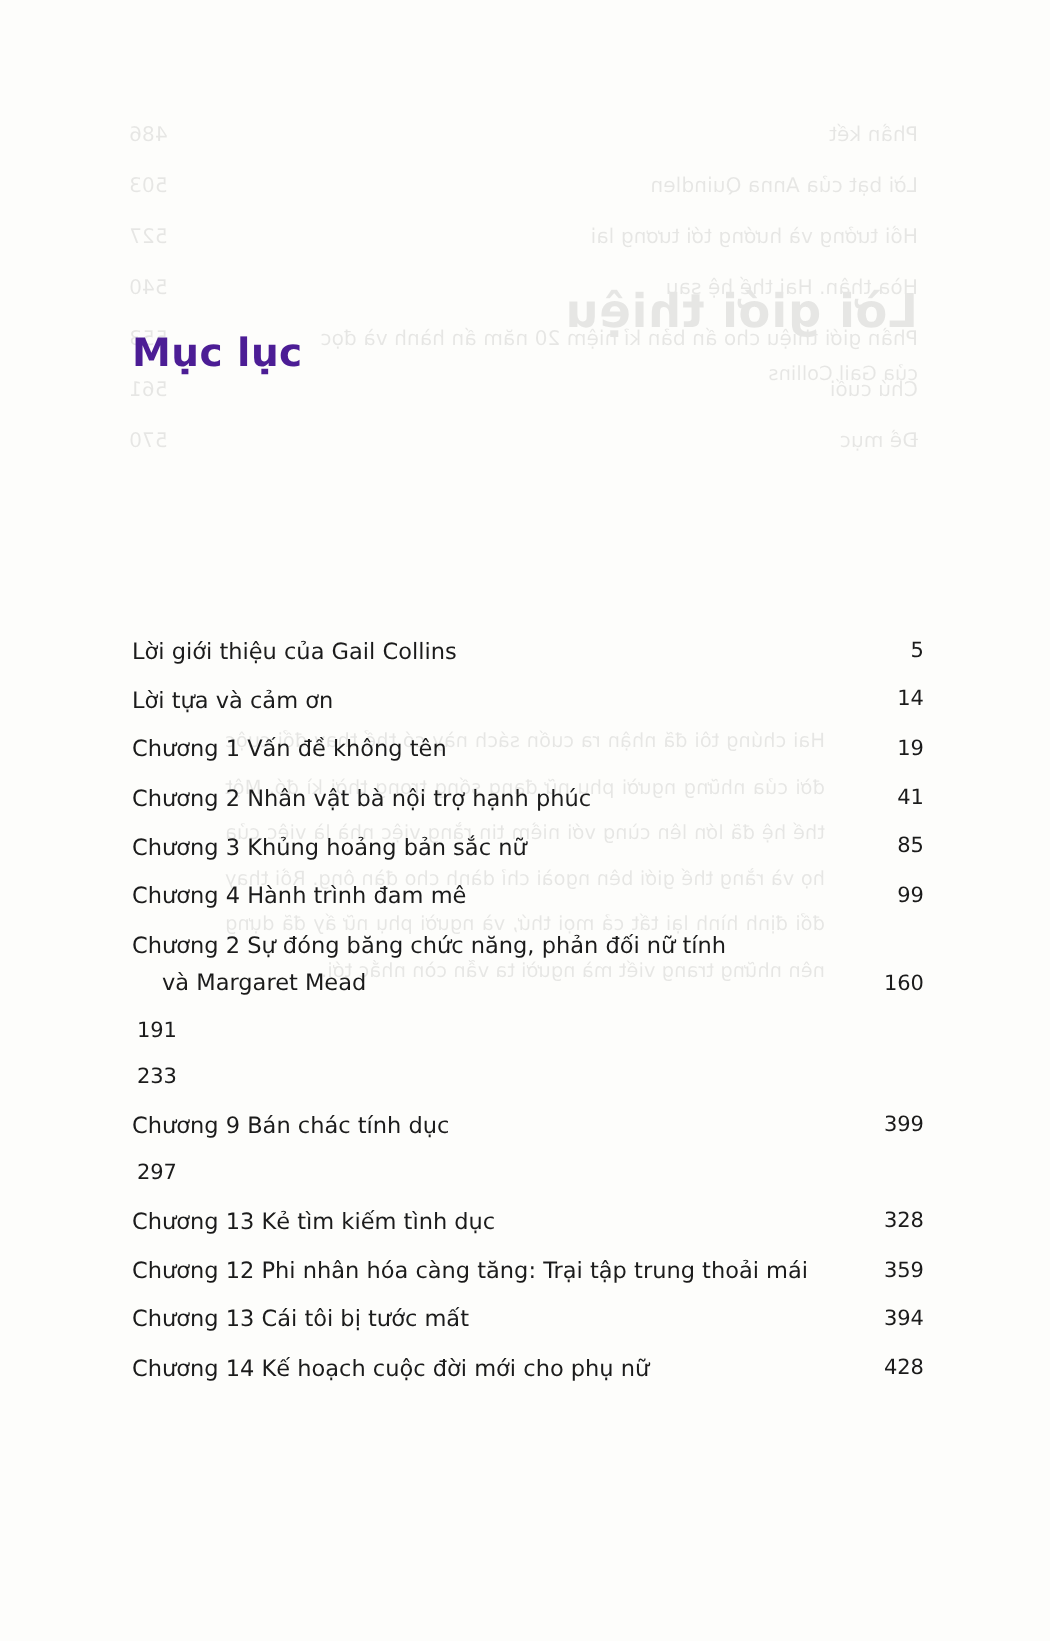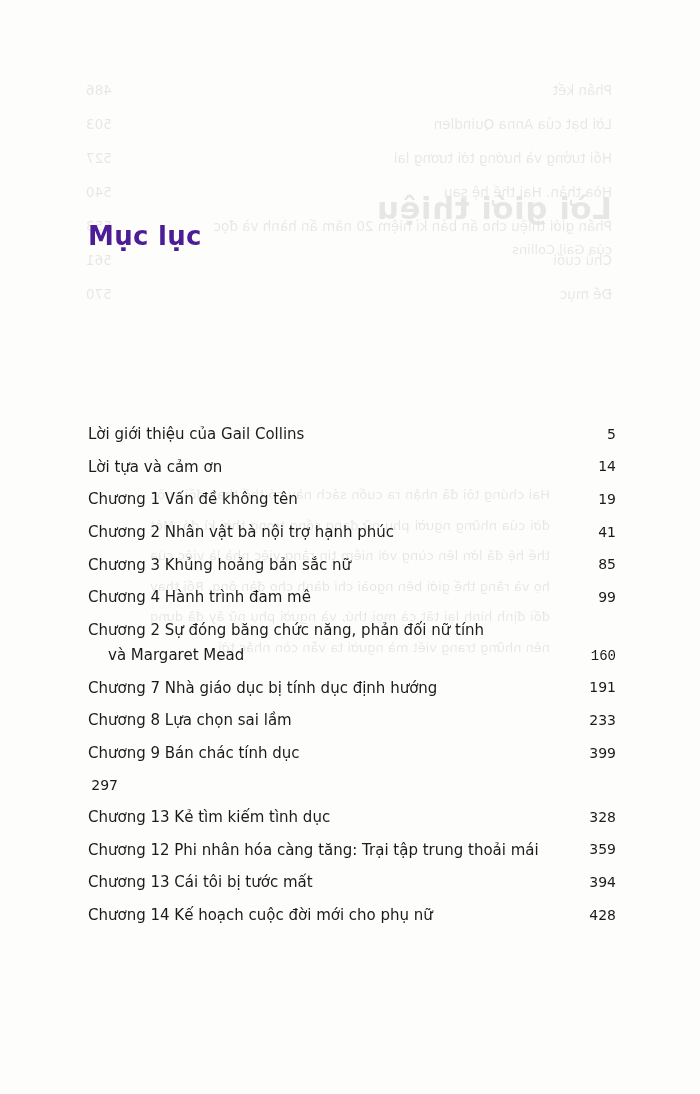--- a/index.html
+++ b/index.html
@@ -108,21 +108,20 @@
   }
   .toc-entry .page-num {
     flex: 0 0 auto;
     font-size: 14px;
     text-align: right;
     min-width: 30px;
     color: #1b1b1b;
   }
   .toc-entry.two-line .page-num {
     align-self: flex-end;
-    font-family: Liberation Mono, monospace;
   }
 </style>
 </head>
 <body>
 
 <div class="page">
 
   <div class="bleed">
     <div class="bleed-title">Lời giới thiệu</div>
     <div class="bleed-sub">của Gail Collins</div>
@@ -196,26 +195,24 @@
 
     <div class="toc-entry two-line">
       <span class="label">
         <span>Chương 2 Sự đóng băng chức năng, phản đối nữ tính</span>
         <span class="cont">và Margaret Mead</span>
       </span>
       <span class="page-num">160</span>
     </div>
 
     <div class="toc-entry">
-      <span class="label">Chương 7 Nhà giáo dục bị tính dục định hướng</span>
       <span class="page-num">191</span>
     </div>
 
     <div class="toc-entry">
-      <span class="label">Chương 8 Lựa chọn sai lầm</span>
       <span class="page-num">233</span>
     </div>
 
     <div class="toc-entry">
       <span class="label">Chương 9 Bán chác tính dục</span>
       <span class="page-num">399</span>
     </div>
 
     <div class="toc-entry">
       <span class="page-num">297</span>

